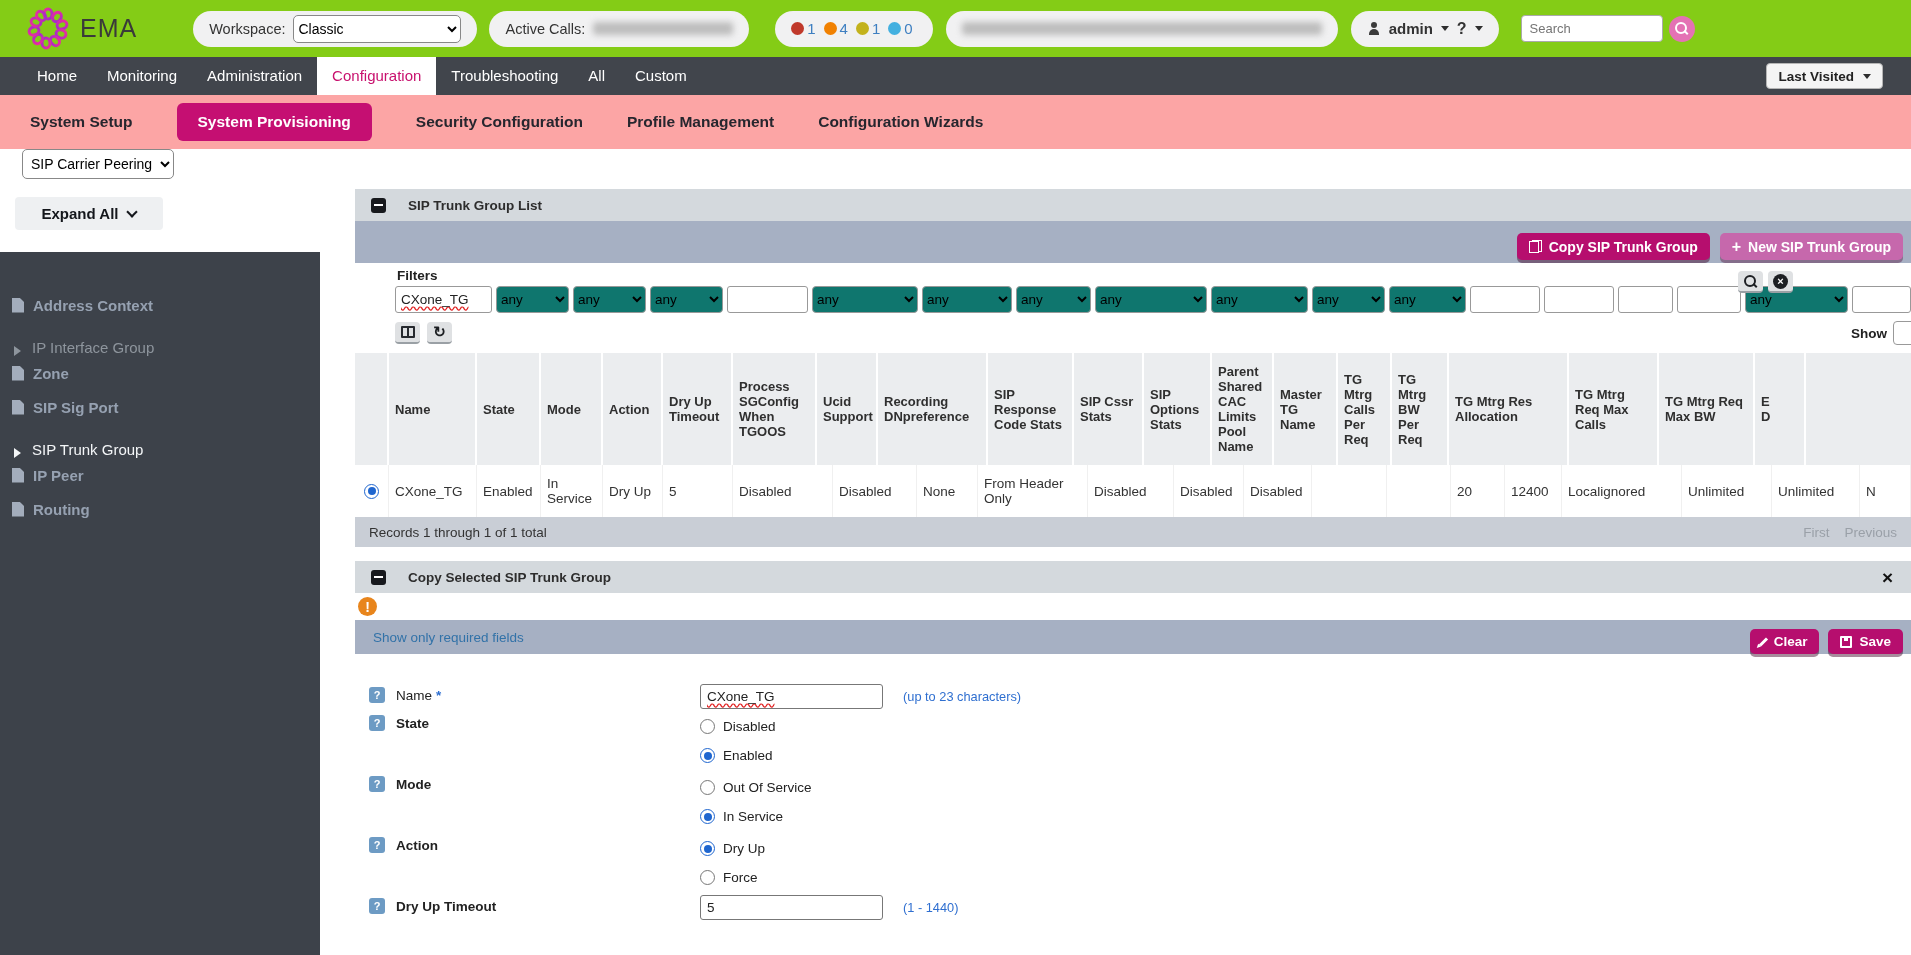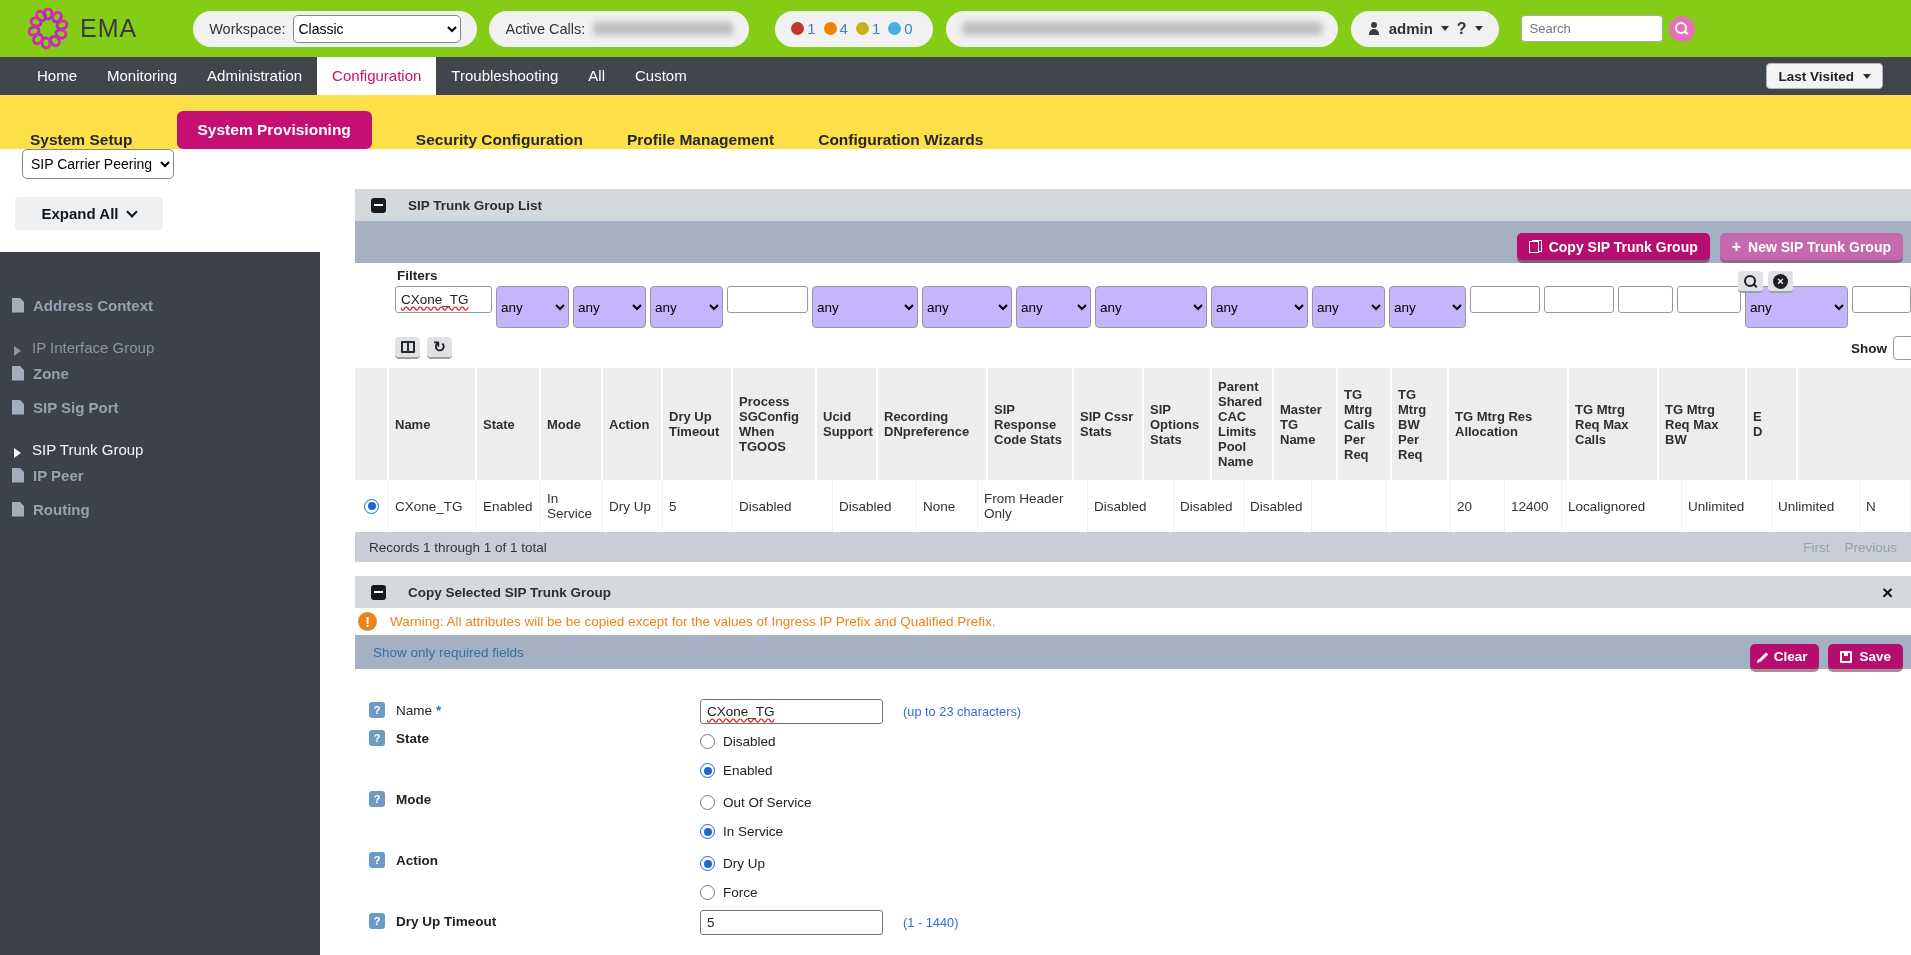--- a/index.html
+++ b/index.html
@@ -38,21 +38,21 @@
 
   
   .navbar { height:38px; background:#41454c; display:flex; align-items:center; padding-left:22px; }
   .nav-item { color:#fff; font-size:15px; padding:0 15px; height:38px; line-height:38px; cursor:pointer; white-space:nowrap; }
   .nav-item.active { background:#fff; color:#c8116e; }
   .last-visited { margin-left:auto; margin-right:28px; background:#f4f4f4; border:1px solid #b5b5b5;
     border-radius:4px; height:26px; display:flex; align-items:center; gap:9px; padding:0 11px;
     font-size:13.5px; font-weight:bold; color:#222; cursor:pointer; }
 
   
-  .subnav { height:54px; display:flex; align-items:flex-end; padding-left:30px; background:#fde047; }
+  .subnav { height:54px; display:flex; align-items:center; padding-left:30px; background:#fca5a5; }
   .subnav-item { font-weight:bold; font-size:15.5px; color:#26262e; margin-right:44px; cursor:pointer; white-space:nowrap; }
   .subnav-item.active { background:#c50f72; color:#fff; padding:10px 21px; border-radius:6px; }
 
   .context-row { height:40px; display:flex; align-items:flex-start; padding-left:22px; }
   select.context-sel { height:30px; border:1px solid #888; border-radius:5px; font-size:14px;
     background:#fff; font-family:inherit; padding:0 4px; }
 
   
   .layout { display:flex; height:766px; }
   .side-col { width:320px; flex:none; display:flex; flex-direction:column; }
@@ -98,21 +98,21 @@
   .filter-tools { position:absolute; top:3px; right:118px; display:flex; gap:5px; }
   .mini-btn { width:25px; height:22px; background:#dfe1e3; border:none; border-radius:4px;
     border-bottom:2px solid #9aa0a5; display:flex; align-items:center; justify-content:center;
     cursor:pointer; font-family:inherit; color:#1d1f23; font-weight:bold; }
   .xcirc { width:15px; height:15px; border-radius:50%; background:#1d1f23; color:#fff; font-size:11px;
     font-weight:bold; display:flex; align-items:center; justify-content:center; line-height:1; }
   .filter-row { display:flex; gap:4px; margin:3px 0 0 40px; overflow:hidden; }
   .f-text { height:27px; border:1px solid #999; border-radius:3px; background:#fff; display:flex;
     align-items:center; padding:0 5px; font-size:13.5px; flex:none; }
   .f-text.fill { flex:1; }
-  select.f-select { height:42px; border:1px solid #999; border-radius:4px; background:#c4b5fd;
+  select.f-select { height:27px; border:1px solid #999; border-radius:4px; background:#0f766e;
     font-size:13.5px; font-family:inherit; flex:none; }
   .wavy { text-decoration:underline; text-decoration-style:wavy; text-decoration-color:#e02020; text-underline-offset:2px; }
   .tools-row { display:flex; align-items:center; margin:7px 0 0 40px; height:26px; }
   .tools-row .mini-btn { margin-right:7px; }
   .colsic { width:14px; height:12px; border:2px solid #26292e; position:relative; border-radius:1px; }
   .colsic::after { content:""; position:absolute; left:4px; top:0; bottom:0; width:2px; background:#26292e; }
   .refresh-g { font-size:15px; font-weight:bold; }
   .show-label { margin-left:auto; font-weight:bold; font-size:13.5px; }
   select.show-stub { width:46px; height:24px; margin-left:6px; margin-right:-28px; border:1px solid #999; border-radius:4px; background:#fff; }
 
@@ -398,21 +398,21 @@
             <div class="hcell" style="width:110px">Recording DNpreference</div>
             <div class="hcell" style="width:86px">SIP Response Code Stats</div>
             <div class="hcell" style="width:70px">SIP Cssr Stats</div>
             <div class="hcell" style="width:68px">SIP Options Stats</div>
             <div class="hcell" style="width:62px">Parent Shared CAC Limits Pool Name</div>
             <div class="hcell" style="width:64px">Master TG Name</div>
             <div class="hcell" style="width:54px">TG Mtrg Calls Per Req</div>
             <div class="hcell" style="width:57px">TG Mtrg BW Per Req</div>
             <div class="hcell" style="width:120px">TG Mtrg Res Allocation</div>
             <div class="hcell" style="width:90px">TG Mtrg Req Max Calls</div>
-            <div class="hcell" style="width:88px">TG Mtrg Req Max BW</div>
+            <div class="hcell" style="width:96px">TG Mtrg Req Max BW</div>
             <div class="hcell" style="width:51px">E
 D</div>
           </div>
         <div class="grid-row">
             <div class="cell" style="width:34px;justify-content:center">
               <span class="radio sel"></span>
             </div>
             <div class="cell" style="width:88px">CXone_TG</div>
             <div class="cell" style="width:64px">Enabled</div>
             <div class="cell" style="width:62px">In Service</div>
@@ -447,21 +447,20 @@
 
     <div class="panel2">
       <div class="panel-header">
         <span class="collapse-icon"></span>
         <span class="panel-title">Copy Selected SIP Trunk Group</span>
         <span class="close-x">×</span>
       </div>
 
       <div class="warning-row">
         <span class="warn-icon">!</span>
-        <span class="warn-text">Warning: All attributes will be be copied except for the values of Ingress IP Prefix and Qualified Prefix.</span>
       </div>
 
       <div class="band band2">
         <span class="req-link">Show only required fields</span>
         <span class="btns">
           <button class="btn-magenta" style="font-size:13.5px;height:25px">
             <span class="pencil"></span>
             <span>Clear</span>
           </button>
           <button class="btn-magenta" style="font-size:13.5px;height:25px">

